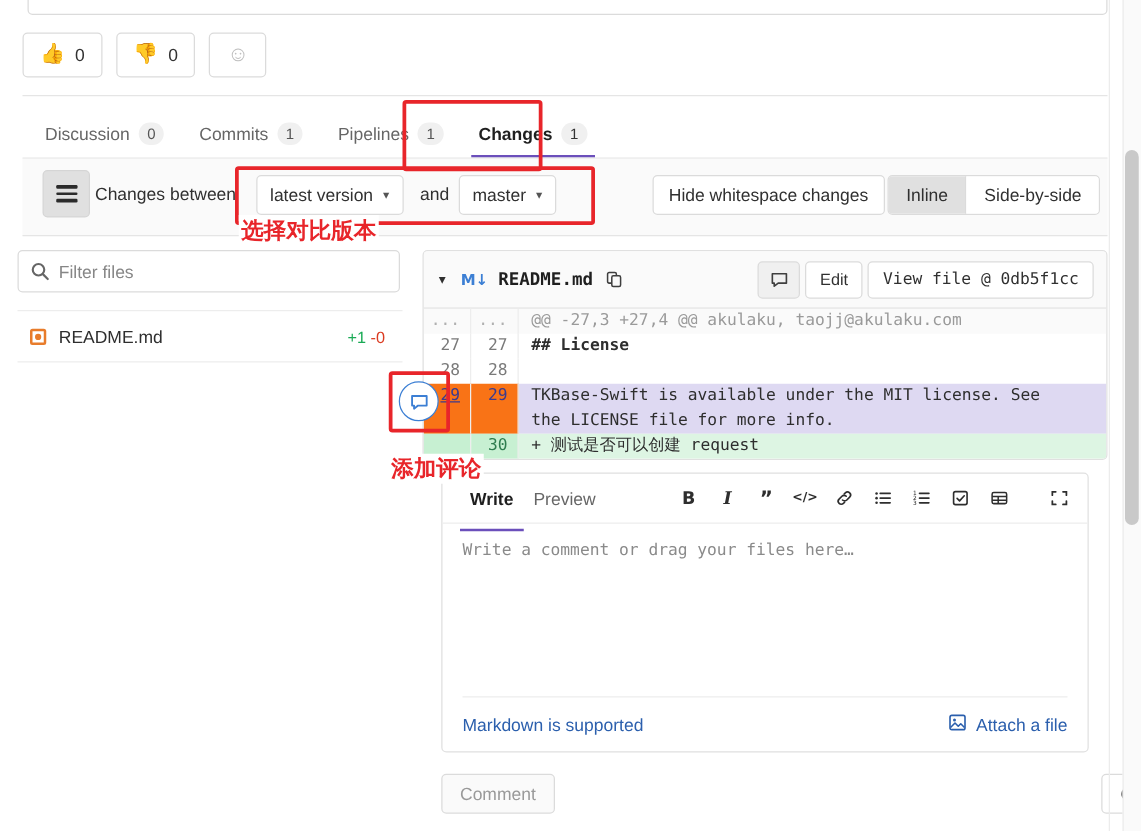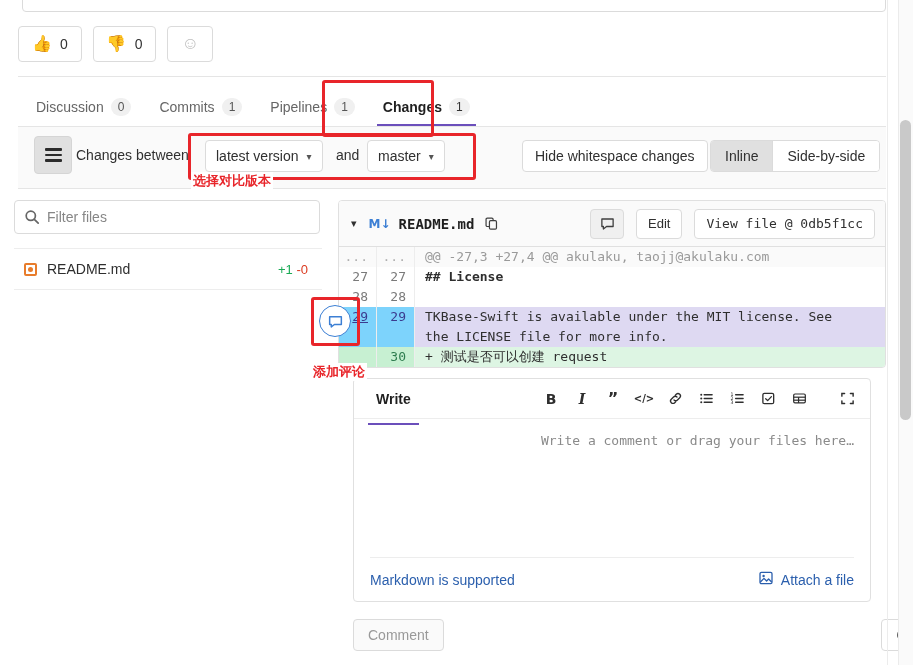--- a/index.html
+++ b/index.html
@@ -205,21 +205,21 @@
   .anno-box {
     position: absolute;
     border: 3px solid #e8252a;
     border-radius: 3px;
     pointer-events: none;
     z-index: 40;
   }
   .anno-text {
     position: absolute;
     color: #e8252a;
-    font-size: 13px;
+    font-size: 18px;
     font-weight: bold;
     background: #fff;
     padding: 0 2px;
     z-index: 41;
     white-space: nowrap;
     font-family: "DejaVu Sans", sans-serif;
   }
 
   
   .sidebar {
@@ -330,21 +330,21 @@
     font-weight: bold;
     font-size: 14px;
     color: #1f1f1f;
     margin-right: 10px;
     font-family: "DejaVu Sans Mono", monospace;
   }
   .copy-icon { cursor: pointer; color: #3f3f3f; display:flex; }
   .diff-actions {
     margin-left: auto;
     display: flex;
-    gap: 12px;
+    gap: 4px;
   }
   .icon-btn {
     width: 34px; height: 30px;
     border: 1px solid #dbdbdb;
     border-radius: 4px;
     background: #f0f0f0;
     display: flex; align-items: center; justify-content: center;
     cursor: pointer;
   }
   .act-btn {
@@ -380,21 +380,21 @@
   .dcode {
     flex: 1;
     padding-left: 10px;
     white-space: pre-wrap;
     color: #2e2e2e;
     overflow: hidden;
   }
   .dline.meta { background: #fafafa; }
   .dline.meta .dcode { color: #9a9a9a; }
   .dline.meta .gut { color: #b0b0b0; }
-  .dline.hover .gut { background: #7dd3fc; color: #3b3b8f; }
+  .dline.hover .gut { background: #f97316; color: #3b3b8f; }
   .dline.hover .dcode { background: #ded9f2; }
   .dline.hover .gut.g1 { text-decoration: underline; }
   .dline.add .gut { background: #c7f0d2; color: #2e7d4f; }
   .dline.add .dcode { background: #ddf5e3; }
   .dcode.bold { font-weight: bold; }
 
   
   .bubble-btn {
     position: absolute;
     left: 319px; top: 305px;
@@ -454,21 +454,20 @@
     font-size: 14px;
     font-family: "DejaVu Sans", sans-serif;
   }
   .tool.last { margin-left: 17px; }
   .cf-textarea {
     min-height: 118px;
     padding: 14px 16px 0 16px;
     font-family: "DejaVu Sans Mono", monospace;
     font-size: 13px;
     color: #8a8a8a;
-    text-align: right;
   }
   .cf-footer {
     border-top: 1px solid #ededed;
     margin: 20px 16px 0 16px;
     height: 44px;
     display: flex;
     align-items: center;
   }
   .cf-link {
     color: #2b5fad;
@@ -700,20 +699,23 @@
       <path d="M2.5 3.6h11v7.2H7l-3 2.3v-2.3H2.5z" stroke-linejoin="round"></path>
     </svg>
   </div>
   <div class="anno-box" style="left:311px; top:297px; width:49px; height:49px;"></div>
   <div class="anno-text" style="left:311px; top:363px;">添加评论</div>
 
   <div class="comment-form">
     <div class="cf-toolbar">
       <div class="cf-tab active">
         <span>Write</span>
+      </div>
+      <div class="cf-tab">
+        <span>Preview</span>
       </div>
       <div class="cf-tools">
         <span class="tool" style="font-weight:bold;">B</span>
         <span class="tool" style="font-style:italic;font-family:'DejaVu Serif',serif;font-weight:bold;">I</span>
         <span class="tool" style="font-weight:bold;font-size:16px;">”</span>
         <span class="tool" style="font-size:10px;font-weight:bold;">&lt;/&gt;</span>
         <span class="tool">
           <svg width="15" height="15" viewBox="0 0 16 16" fill="none" stroke="#2e2e2e" stroke-width="1.4">
             <path d="M6.4 9.6a2.6 2.6 0 0 0 3.7 0l2.4-2.4a2.6 2.6 0 1 0-3.7-3.7l-1 1" stroke-linecap="round"></path>
             <path d="M9.6 6.4a2.6 2.6 0 0 0-3.7 0L3.5 8.8a2.6 2.6 0 1 0 3.7 3.7l1-1" stroke-linecap="round"></path>

